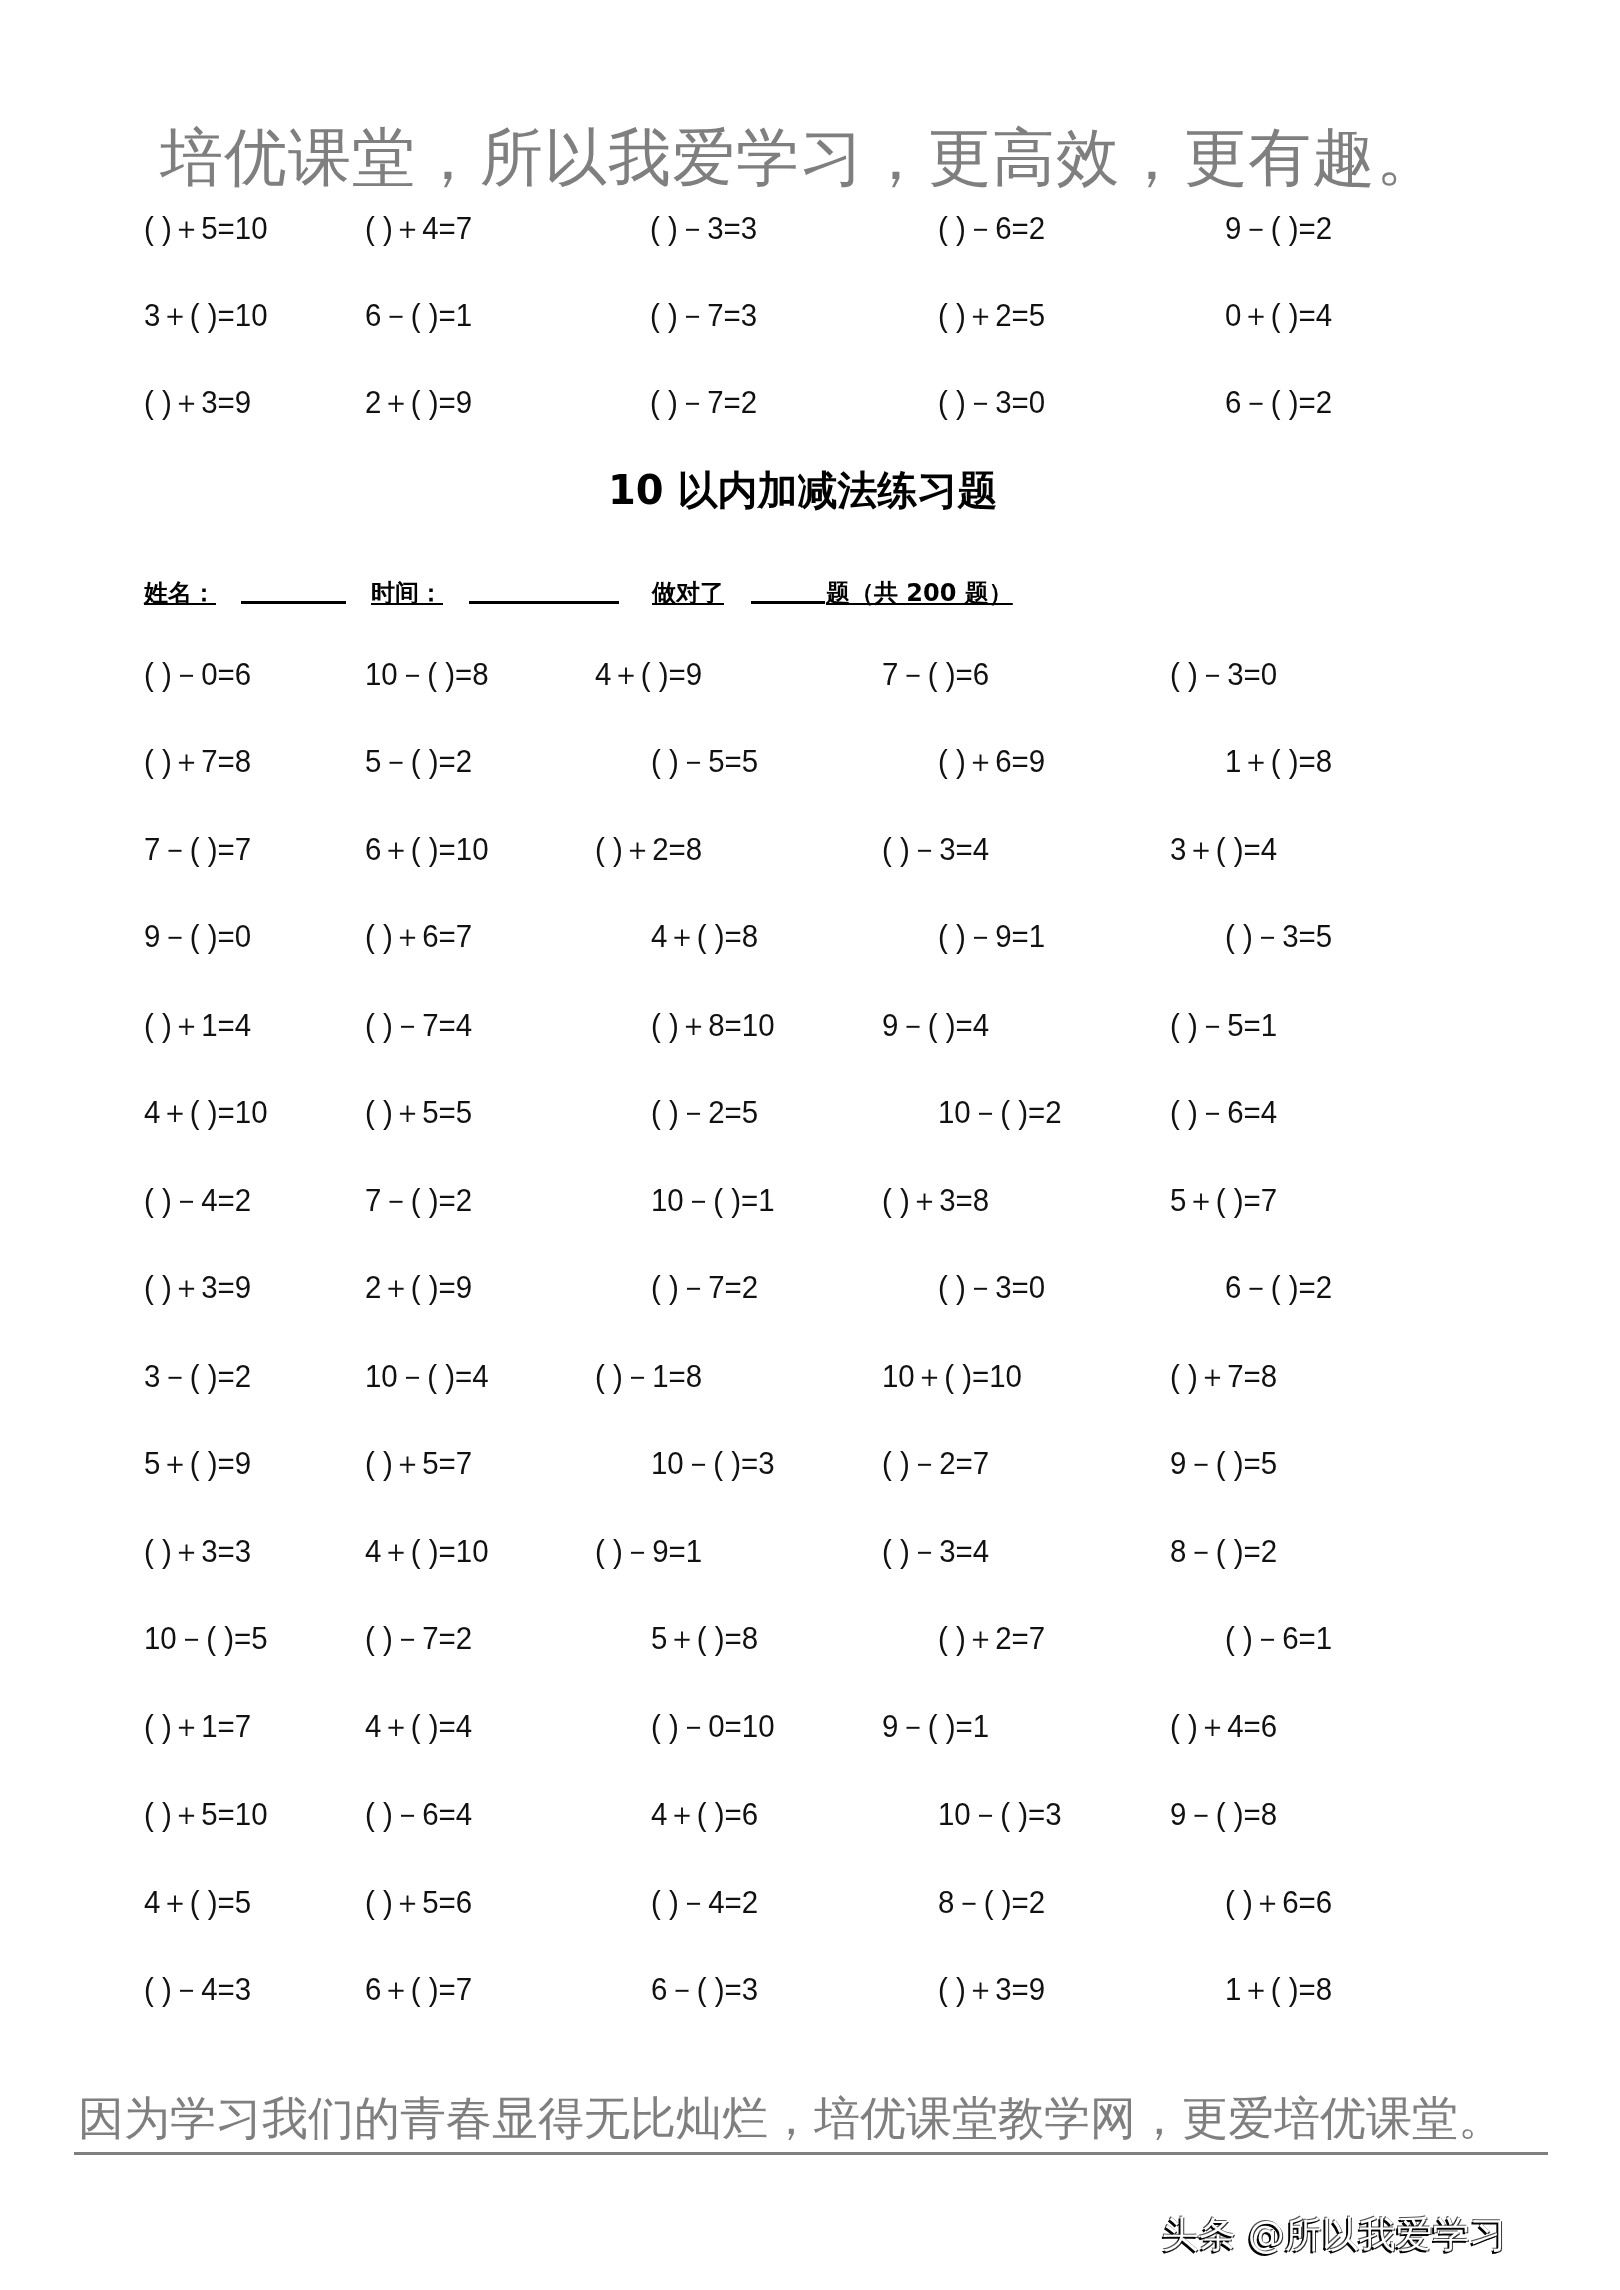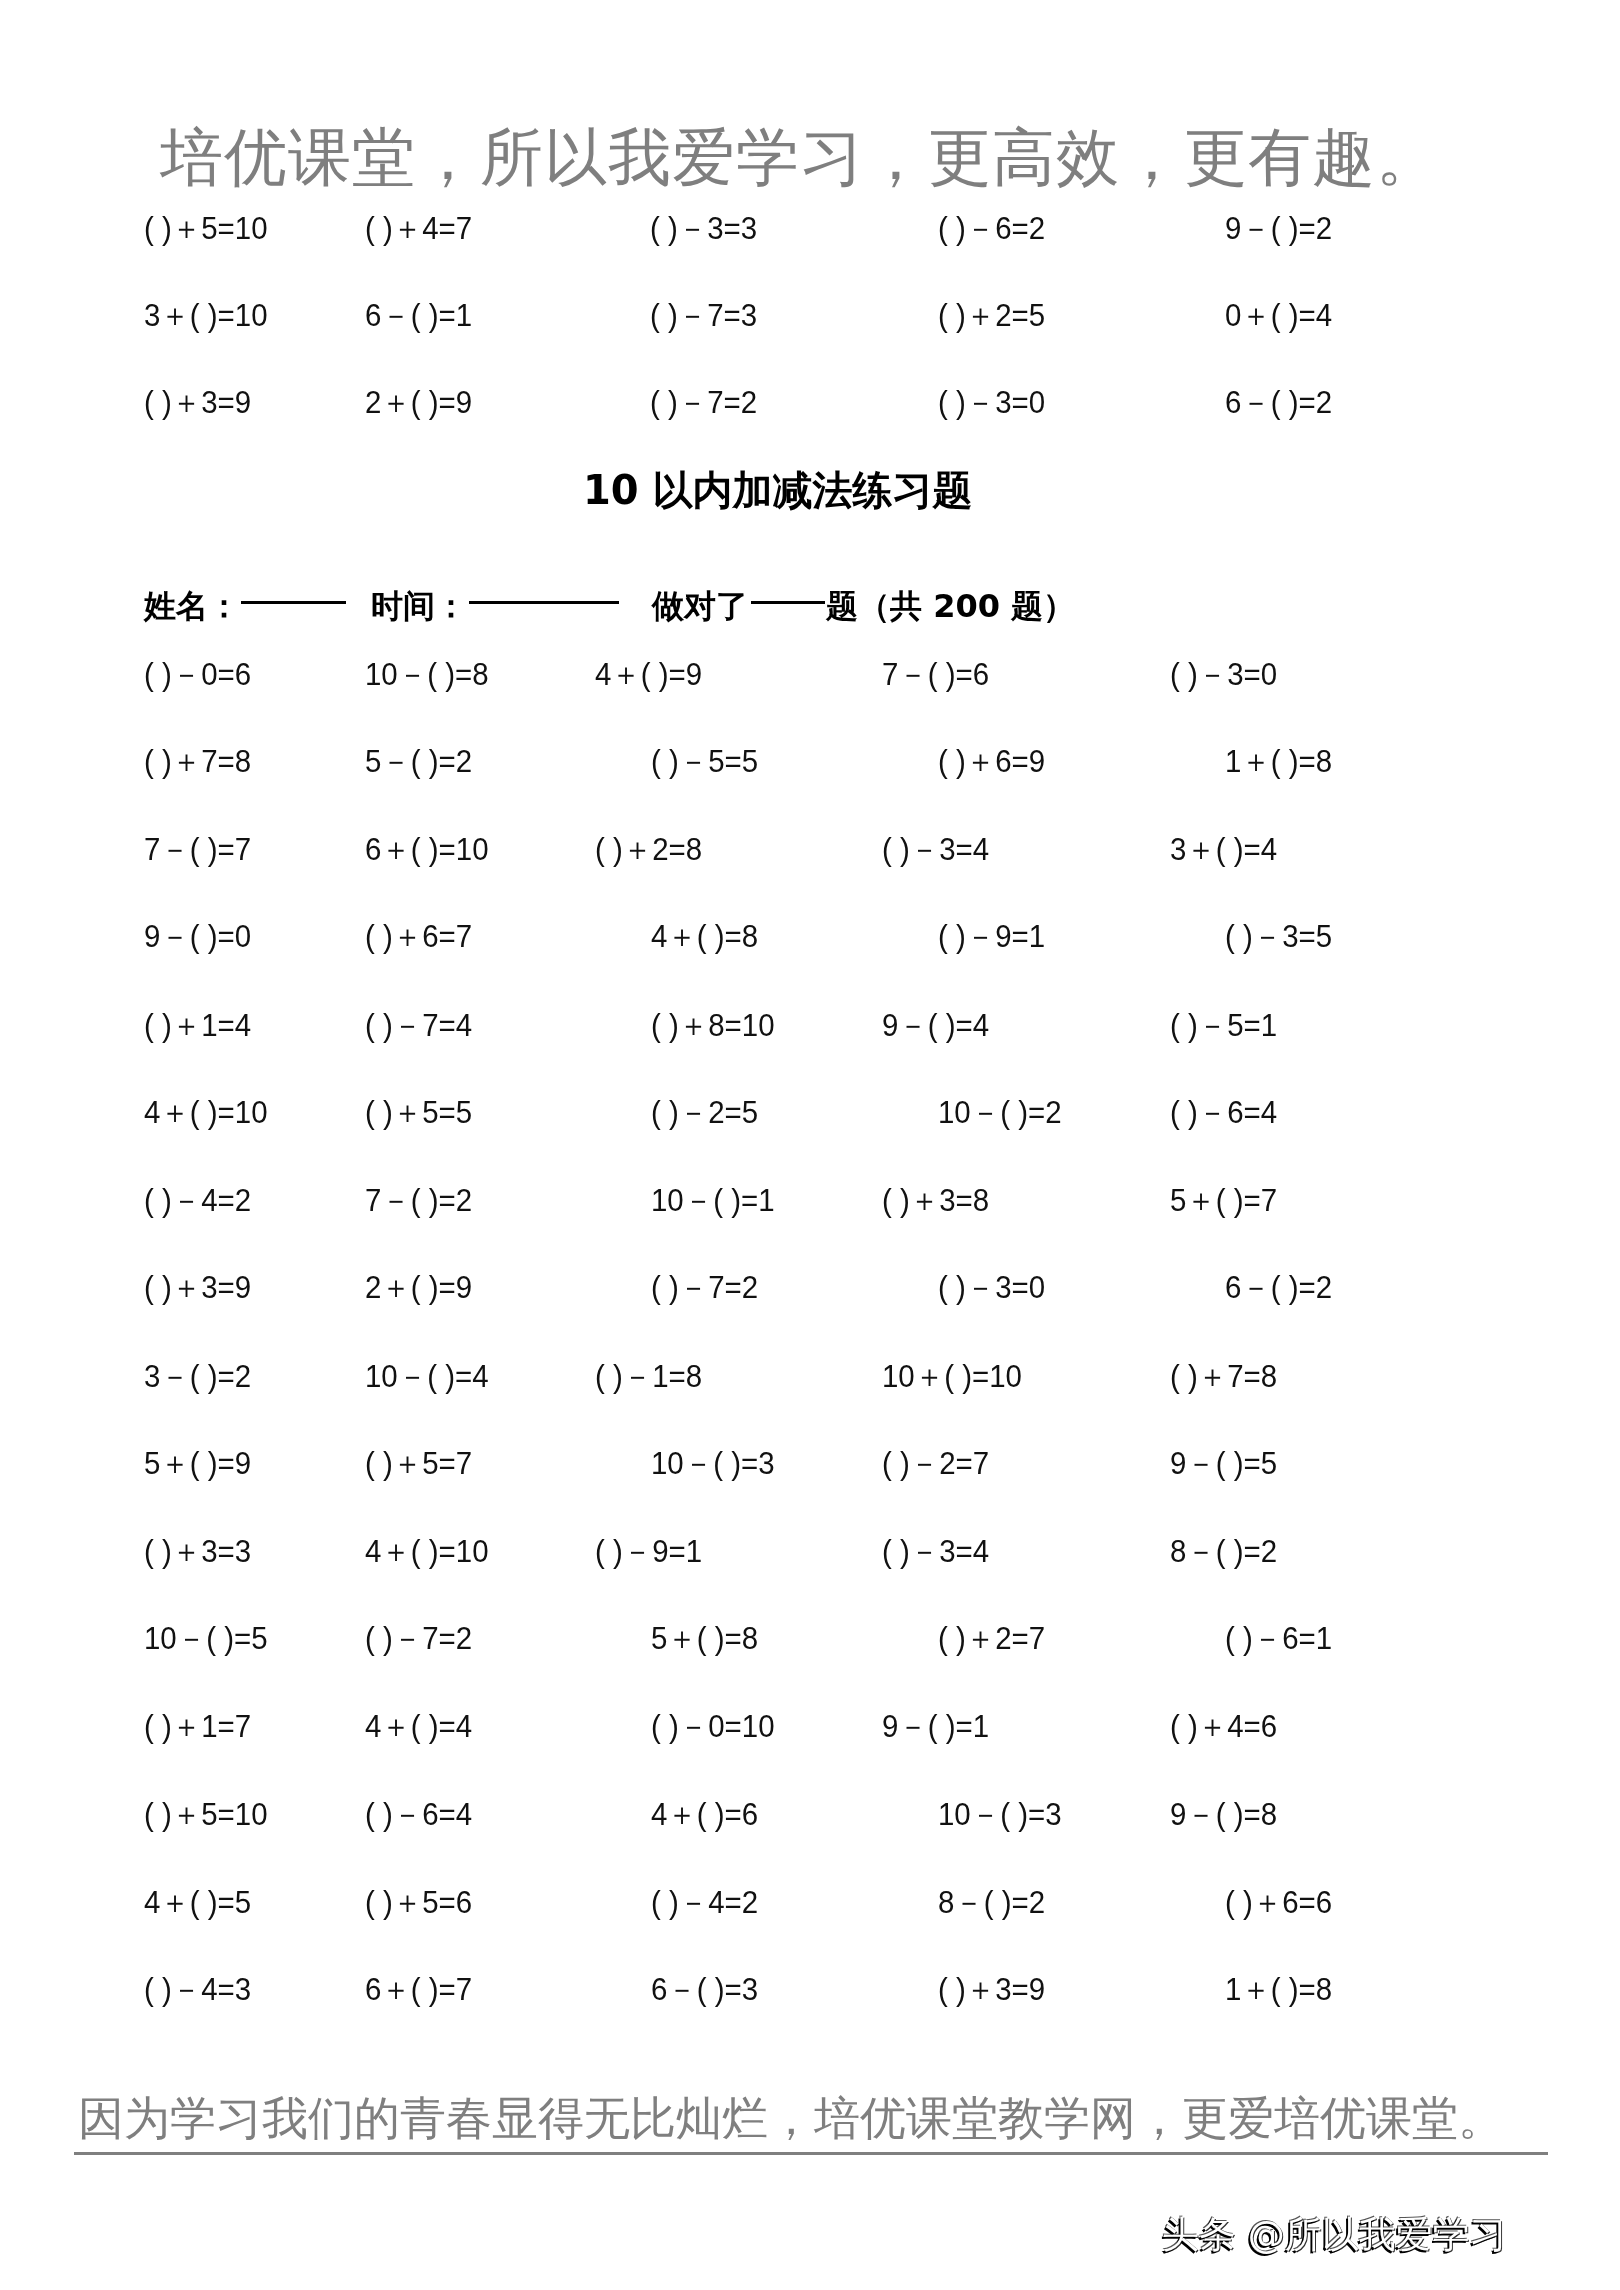--- a/index.html
+++ b/index.html
@@ -2,23 +2,23 @@
 <html><head>
 <meta charset="utf-8">
 <style>
   html, body { margin: 0; padding: 0; background: #ffffff; }
   body { width: 1620px; height: 2291px; position: relative; overflow: hidden;
          font-family: "DejaVu Sans", "Liberation Sans", sans-serif; color: #000; }
   .banner { position: absolute; left: 160px; top: 114px; font-size: 63px; color: #7f7f7f;
             white-space: nowrap; letter-spacing: 1px; line-height: 88px; }
   .eq { position: absolute; font-size: 32px; line-height: 43px; white-space: nowrap;
         font-family: "Liberation Sans", "DejaVu Sans", sans-serif; color: #111; transform: scaleX(0.92); transform-origin: left center; }
-  .title { position: absolute; left: 583px; top: 463px; font-size: 40px; font-weight: bold;
+  .title { position: absolute; left: 608px; top: 463px; font-size: 40px; font-weight: bold;
            line-height: 55px; white-space: nowrap; }
-  .info { position: absolute; top: 586px; height: 41px; font-size: 32px; line-height: 41px; white-space: nowrap; font-weight: bold; }
+  .info { position: absolute; top: 573px; height: 41px; font-size: 24px; line-height: 41px; white-space: nowrap; font-weight: bold; text-decoration: underline; }
   .blank { position: absolute; height: 2.9px; background: #000; top: 601px; }
   .footer-text { position: absolute; left: 78px; top: 2088px; font-size: 46px; color: #7f7f7f;
                  white-space: nowrap; line-height: 61px; }
   .footer-line { position: absolute; left: 74px; top: 2152px; width: 1474px; height: 2.9px; background: #7f7f7f; }
   .watermark { position: absolute; left: 1162px; top: 2210px; font-size: 37px; line-height: 49px;
                color: #ffffff; white-space: nowrap;
                text-shadow: -2px 2px 0 #000, 1px 1px 0 #333, -1px -1px 0 #555; }
 </style>
 </head>
 <body>

